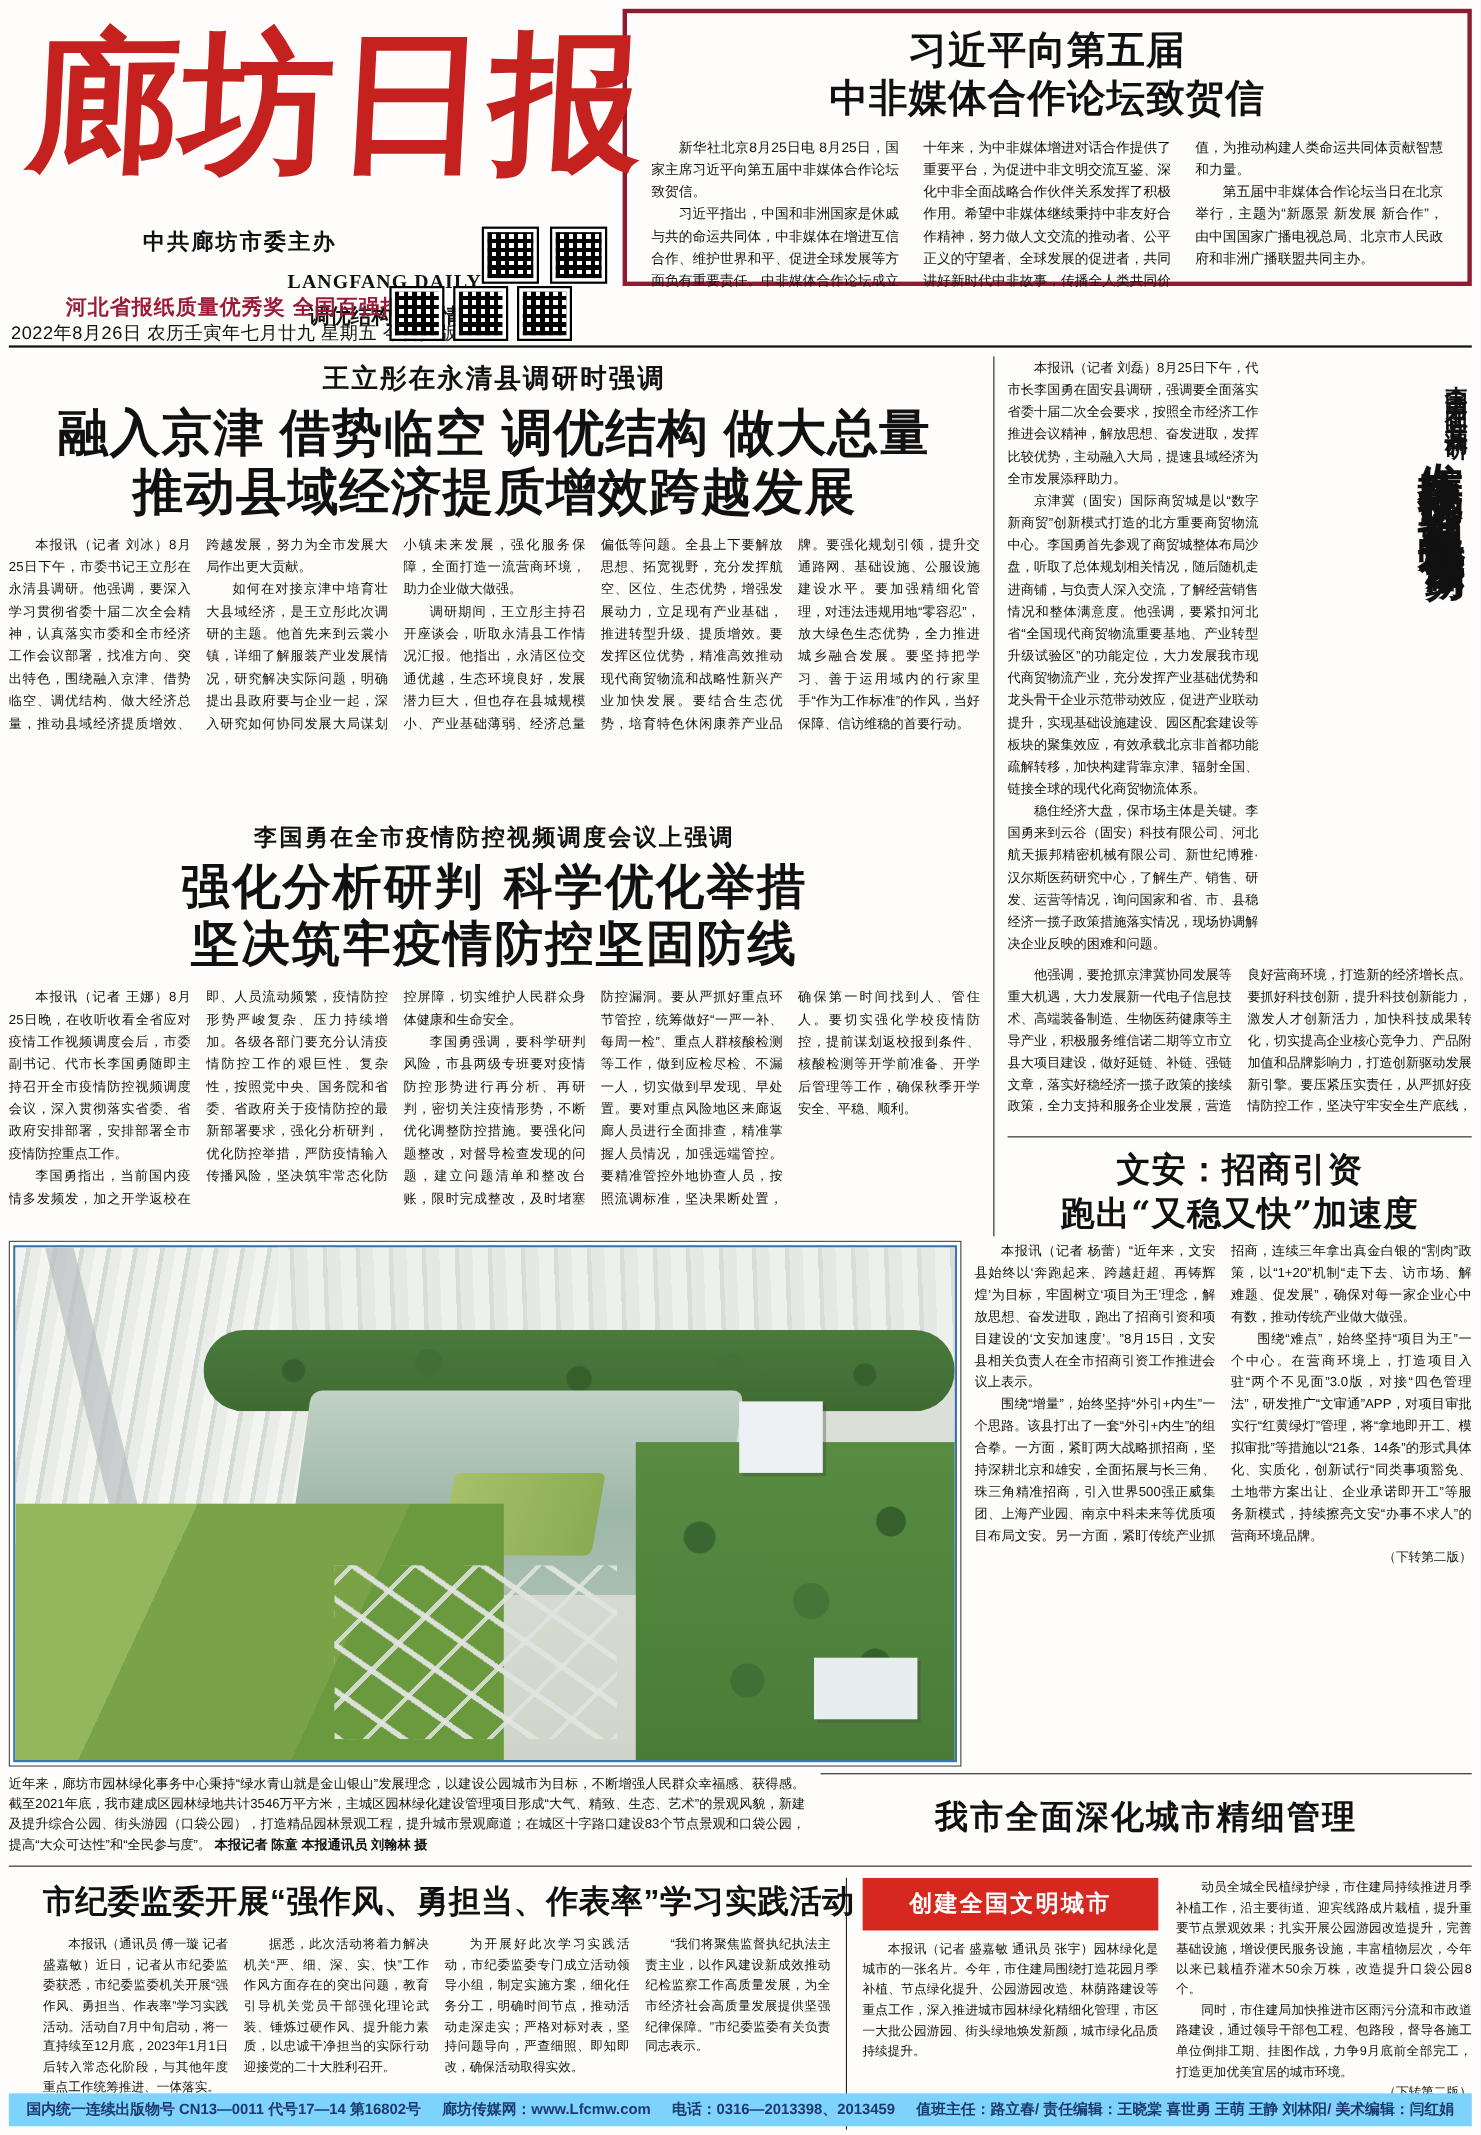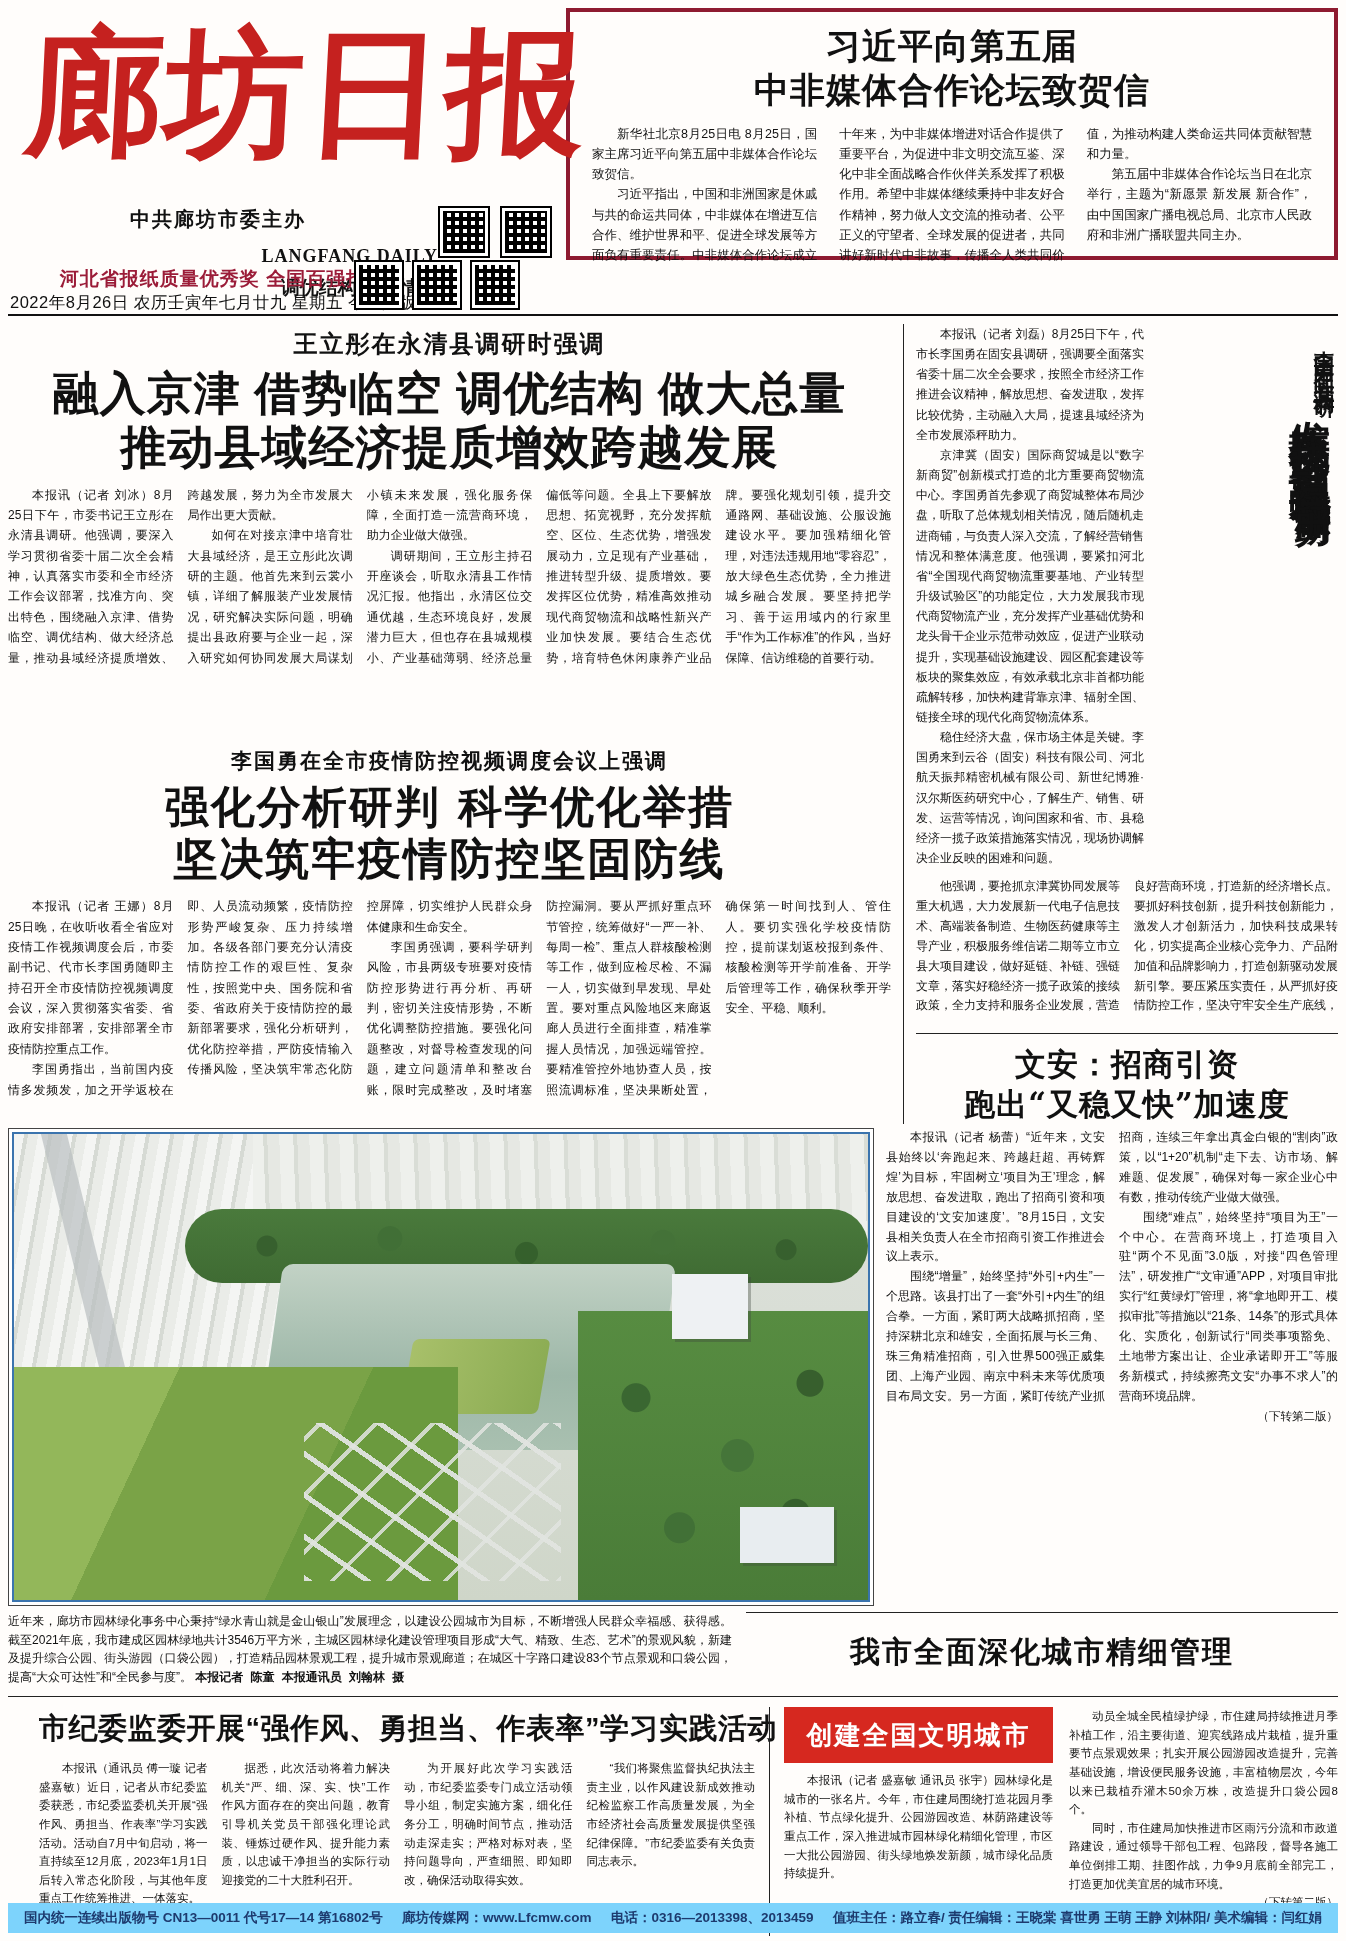--- a/index.html
+++ b/index.html
@@ -107,36 +107,36 @@
   .white-bldg2 { right:4%; bottom:8%; width:11%; height:12%; background:#e8edf0; box-shadow:3px 3px 0 rgba(60,70,60,.3); }
   .road-left { left:10%; top:0; width:3%; height:100%; transform:skewX(14deg); background:#b9bfc0; opacity:.7; }
 
   .wenan-body { flex:1; column-count:2; column-gap:14px; font-size:12px; line-height:1.66;
                 text-align:justify; overflow:hidden; }
   .wenan-body p { text-indent:2em; }
 
   
   .caption-row { display:flex; gap:14px; margin-top:6px; height:80px; }
   .caption { width:724px; flex:none; font-size:12px; line-height:1.55; text-align:justify; }
-  .caption .credit { font-weight:bold;font-family:Liberation Mono, monospace; }
+  .caption .credit { font-weight:bold; }
   .city-head-box { flex:1; border-top:1.5px solid #222; display:flex; align-items:center; justify-content:center; }
   .city-head { font-family:"DejaVu Serif", serif; font-weight:900; font-size:30px; letter-spacing:2px; white-space:nowrap; }
 
   
   .bottom { display:flex; gap:14px; border-top:1.5px solid #222; margin-top:4px; padding-top:10px; height:240px; }
   .jiwei { width:716px; flex:none;margin-left:31px; }
   .jiwei-head { font-weight:900; font-size:29px; letter-spacing:0.5px; white-space:nowrap; margin:2px 0 10px; }
   .jiwei-body { column-count:4; column-gap:14px; font-size:11.5px; line-height:1.62; text-align:justify;
                 height:168px; overflow:hidden; }
   .jiwei-body p { text-indent:2em; }
   .civil { flex:1; border-left:1.5px solid #222; padding-left:14px; }
   .civil-body { column-count:2; column-gap:16px; font-size:11.5px; line-height:1.62; text-align:justify;
                 height:222px; overflow:hidden; }
   .civil-body p { text-indent:2em; }
-  .badge { break-inside:avoid; background:#d6281f; color:#fff; font-weight:900; font-size:26px;
+  .badge { break-inside:avoid; background:#d6281f; color:#fff; font-weight:900; font-size:21px;
            letter-spacing:2px; text-align:center; padding:7px 4px; margin-bottom:8px; }
   .jump { text-align:right; font-size:11.5px; }
 
   
   .footer-band { position:absolute; left:8px; right:8px; bottom:8px; height:30px; background:#7dd3fc;
                  color:#1d3a6e; font-weight:bold; font-size:13.5px; display:flex; align-items:center;
                  justify-content:space-between; padding:0 16px; white-space:nowrap; overflow:hidden; }
 </style>
 </head>
 <body>

